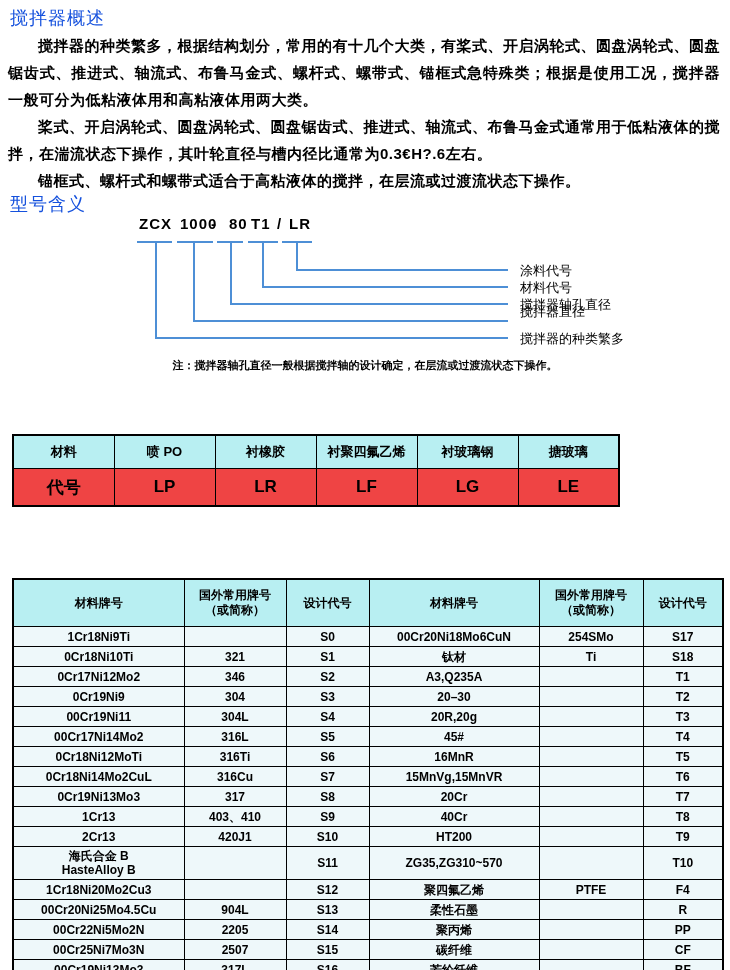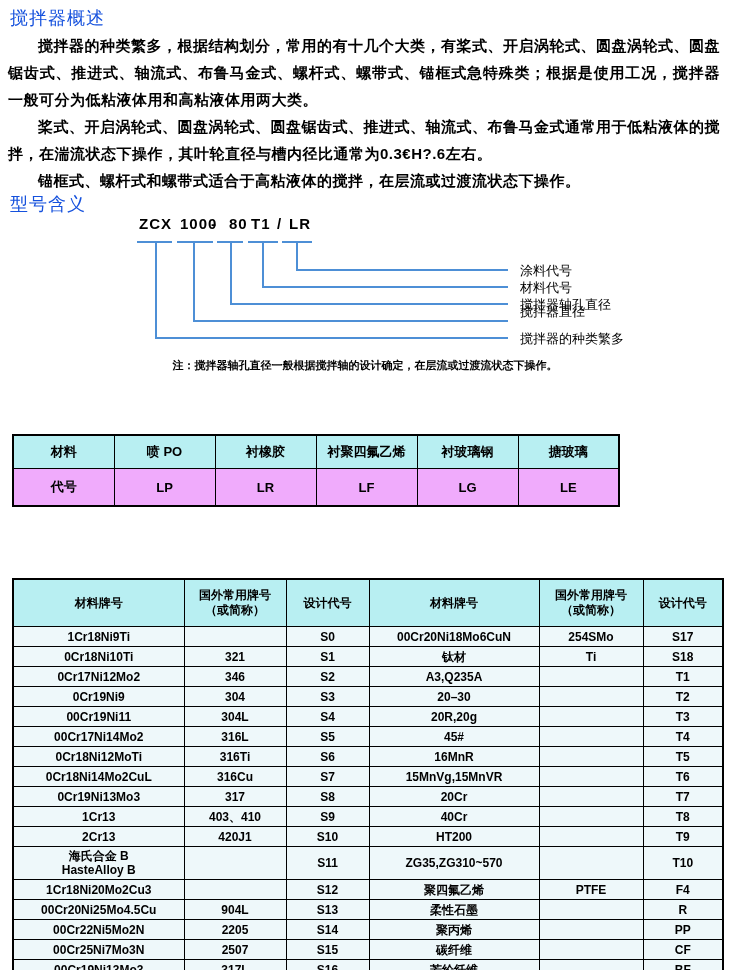--- a/index.html
+++ b/index.html
@@ -36,21 +36,21 @@
   
   table{border-collapse:collapse;table-layout:fixed;background:#fff;}
   #table1-el{position:absolute;left:12px;top:434px;width:608px;}
   #table2-el{position:absolute;left:12px;top:578px;width:710px;}
   table{border:2px solid var(--border);}
   th,td{
     border:1px solid var(--border);text-align:center;vertical-align:middle;
     font-weight:bold;white-space:pre-line;overflow:hidden;
   }
   #table1-el th{background:var(--th-bg);font-size:13px;height:30px;}
-  #table1-el td{background:#f0abfc;font-size:13px;height:34px;}
+  #table1-el td{background:#ef4444;font-size:17px;height:34px;}
   #table2-el th{background:var(--th-bg);font-size:12px;height:42px;line-height:15px;padding:2px;}
   #table2-el td{background:var(--row-bg);font-size:12px;line-height:14px;padding:2px 1px;height:15px;}
 </style>
 </head>
 <body>
 
 <div class="abs sec-title" style="left:10px;top:6px;">搅拌器概述</div>
 
 <div class="abs" id="overview-text">
   <p>搅拌器的种类繁多，根据结构划分，常用的有十几个大类，有桨式、开启涡轮式、圆盘涡轮式、圆盘锯齿式、推进式、轴流式、布鲁马金式、螺杆式、螺带式、锚框式急特殊类；根据是使用工况，搅拌器一般可分为低粘液体用和高粘液体用两大类。</p>

